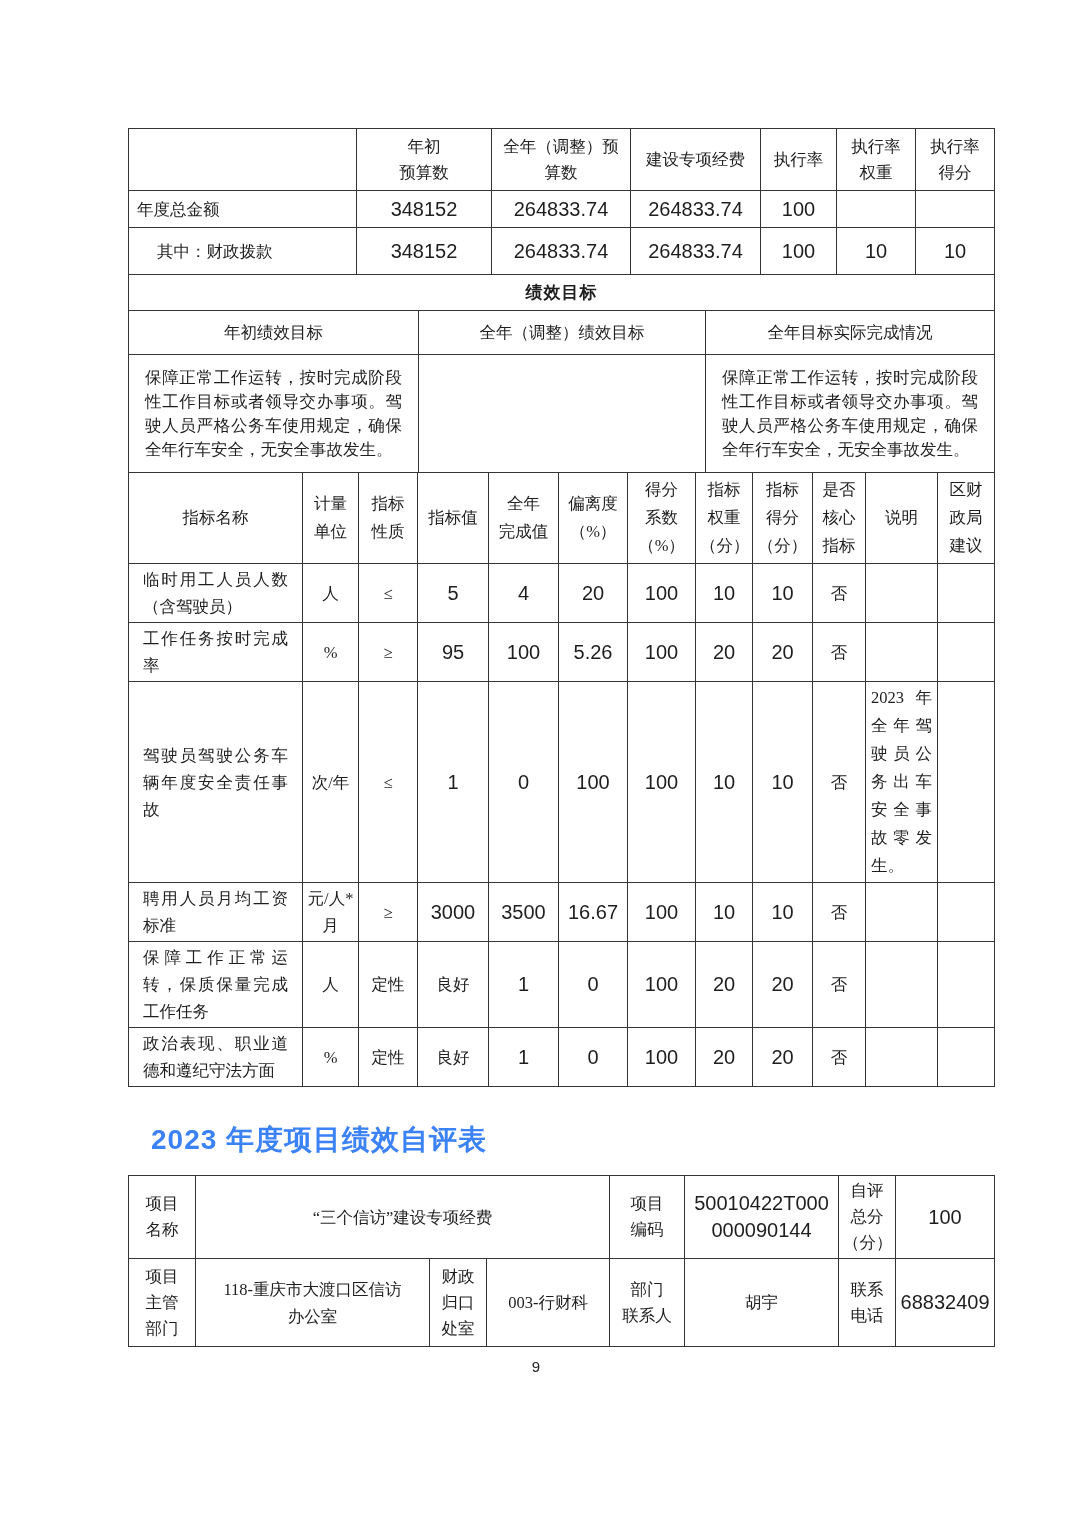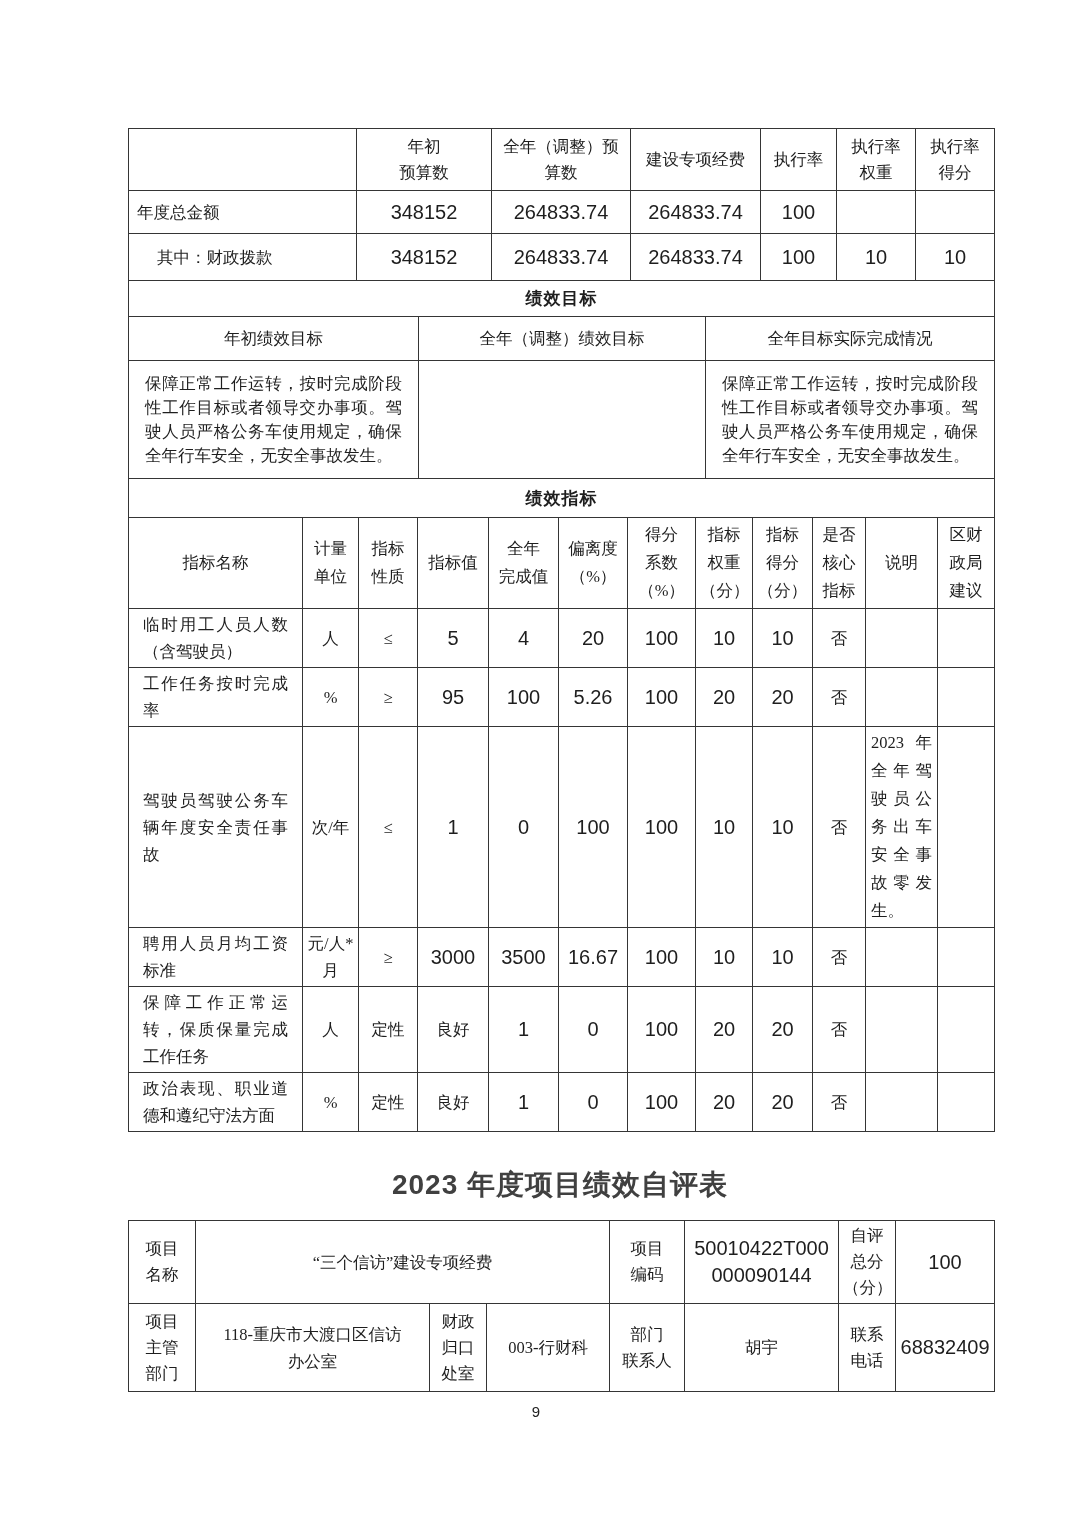--- a/index.html
+++ b/index.html
@@ -51,27 +51,26 @@
     padding:2px 5px;
     line-height:28px;
   }
   .hdr{line-height:28px;}
   .budget-hdr{line-height:26px;}
   .code-cell{word-break:break-all;line-height:27px;}
   .doc-title{
     margin-top:33px;
     margin-bottom:0;
     width:866px;
-    text-align:center;
     text-indent:48px;
     font-family:"Liberation Sans", sans-serif;
     font-weight:700;
     font-size:28px;
     line-height:40px;
-    color:#404040;
+    color:#3b82f6;
     letter-spacing:1px;
   }
   .bottom-table{margin-top:15px;}
   .page-number{
     margin-top:11px;
     width:866px;
     text-align:center;
     font-family:"Liberation Sans", sans-serif;
     font-size:15px;
     color:#222;
@@ -101,21 +100,21 @@
 预算数</td>
         <td class="pre budget-hdr">全年（调整）预
 算数</td>
         <td class="pre budget-hdr">建设专项经费</td>
         <td class="pre budget-hdr">执行率</td>
         <td class="pre budget-hdr">执行率
 权重</td>
         <td class="pre budget-hdr">执行率
 得分</td>
       </tr>
-      <tr style="height:43px">
+      <tr style="height:37px">
         <td class="left">年度总金额</td>
         <td class="num">348152</td>
         <td class="num">264833.74</td>
         <td class="num">264833.74</td>
         <td class="num">100</td>
         <td class="num"></td>
         <td class="num"></td>
       </tr>
       <tr style="height:47px">
         <td class="indent">其中：财政拨款</td>
@@ -161,23 +160,20 @@
         <col style="width:70px">
           <col style="width:69px">
           <col style="width:68px">
           <col style="width:57px">
         <col style="width:60px">
           <col style="width:53px">
           <col style="width:72px">
           <col style="width:57px">
       </colgroup>
       <tbody>
-          <tr style="height:39px">
-        <td colspan="12" class="section-bar">绩效指标</td>
-      </tr>
       <tr style="height:91px">
         <td class="pre hdr">指标名称</td>
         <td class="pre hdr">计量
 单位</td>
         <td class="pre hdr">指标
 性质</td>
         <td class="pre hdr">指标值</td>
         <td class="pre hdr">全年
 完成值</td>
         <td class="pre hdr">偏离度

